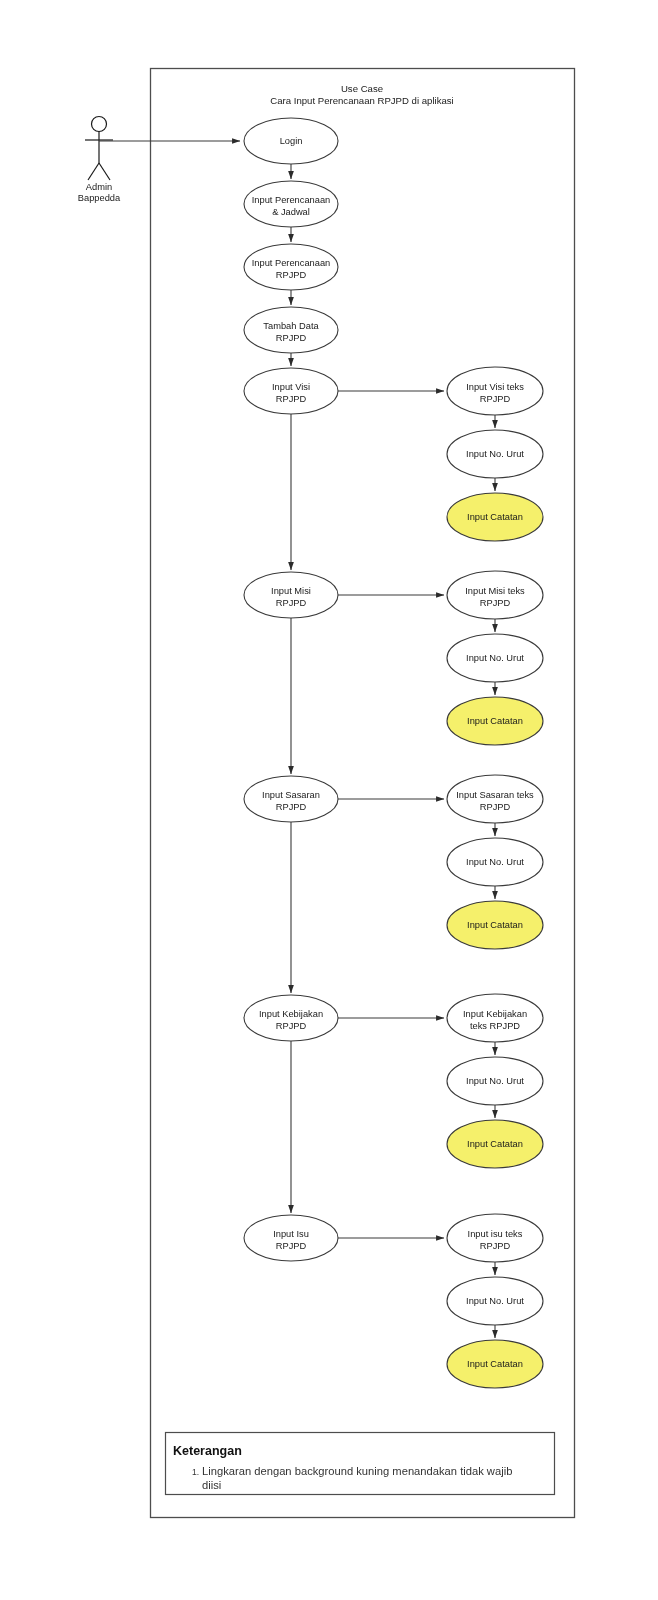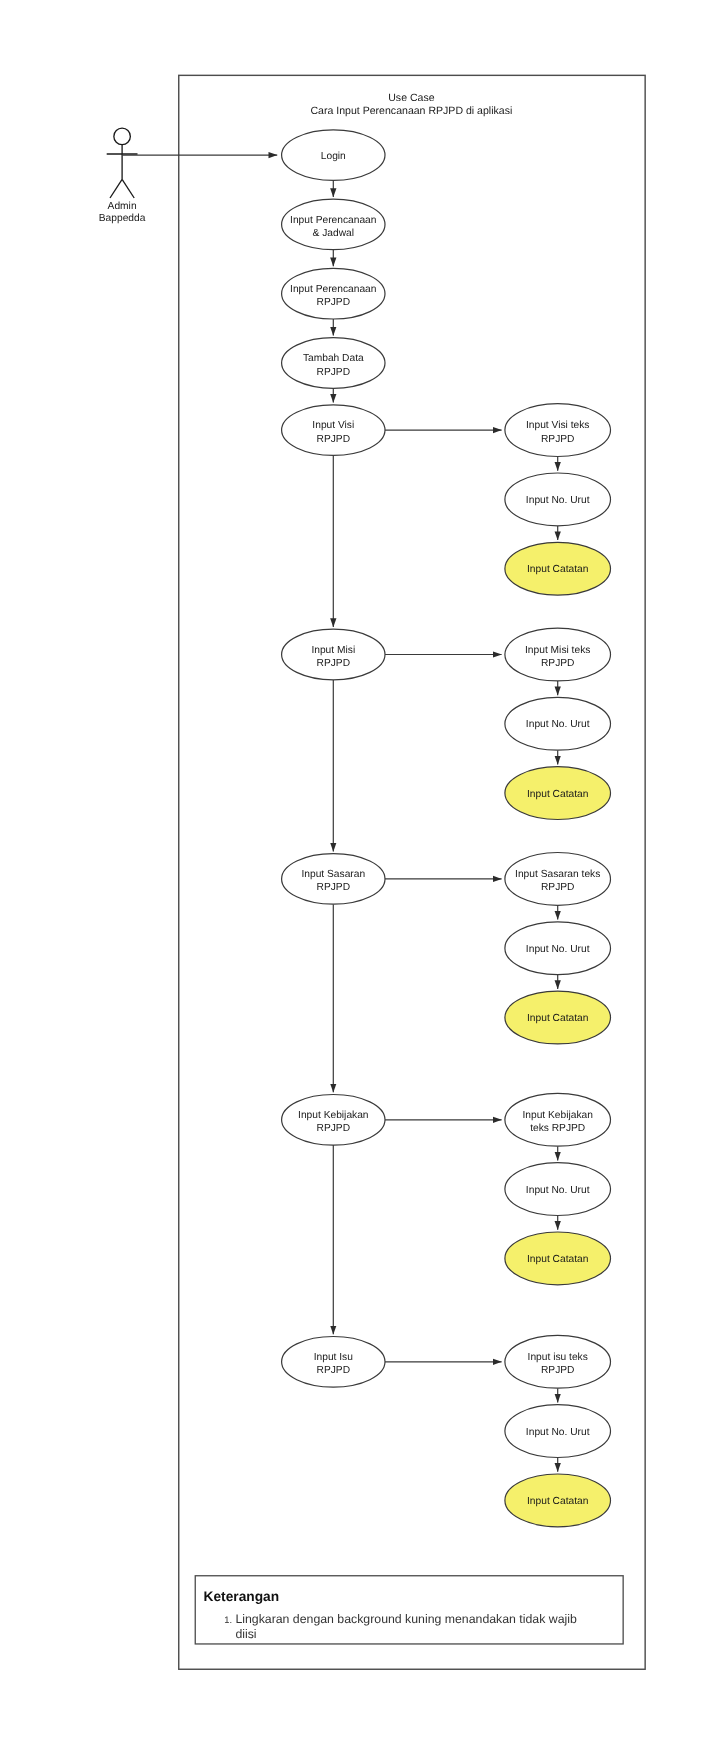--- a/index.html
+++ b/index.html
@@ -3,21 +3,21 @@
 <meta charset="utf-8">
 <style>
   html,body{margin:0;padding:0;background:#ffffff;}
   body{
     width:658px;height:1600px;
     font-family:"Liberation Sans","DejaVu Sans",sans-serif;
     color:#1a1a1a;
     overflow:hidden;
     position:relative;
   }
-  #diagram-root{position:absolute;left:12px;top:0;width:598px;height:1600px;}
+  #diagram-root{position:absolute;left:0;top:0;width:598px;height:1600px;}
   svg{display:block;}
   .boundary{fill:#ffffff;stroke:#4d4d4d;stroke-width:1.3;}
   .uc-ellipse{fill:#ffffff;stroke:#3a3a3a;stroke-width:1.1;}
   .uc-ellipse.optional{fill:#f5f06b;stroke:#3a3a3a;}
   .uc-label{
     font-family:"Liberation Sans","DejaVu Sans",sans-serif;
     font-size:9.3px;fill:#1a1a1a;text-anchor:middle;
   }
   .title-text{
     font-family:"Liberation Sans","DejaVu Sans",sans-serif;

